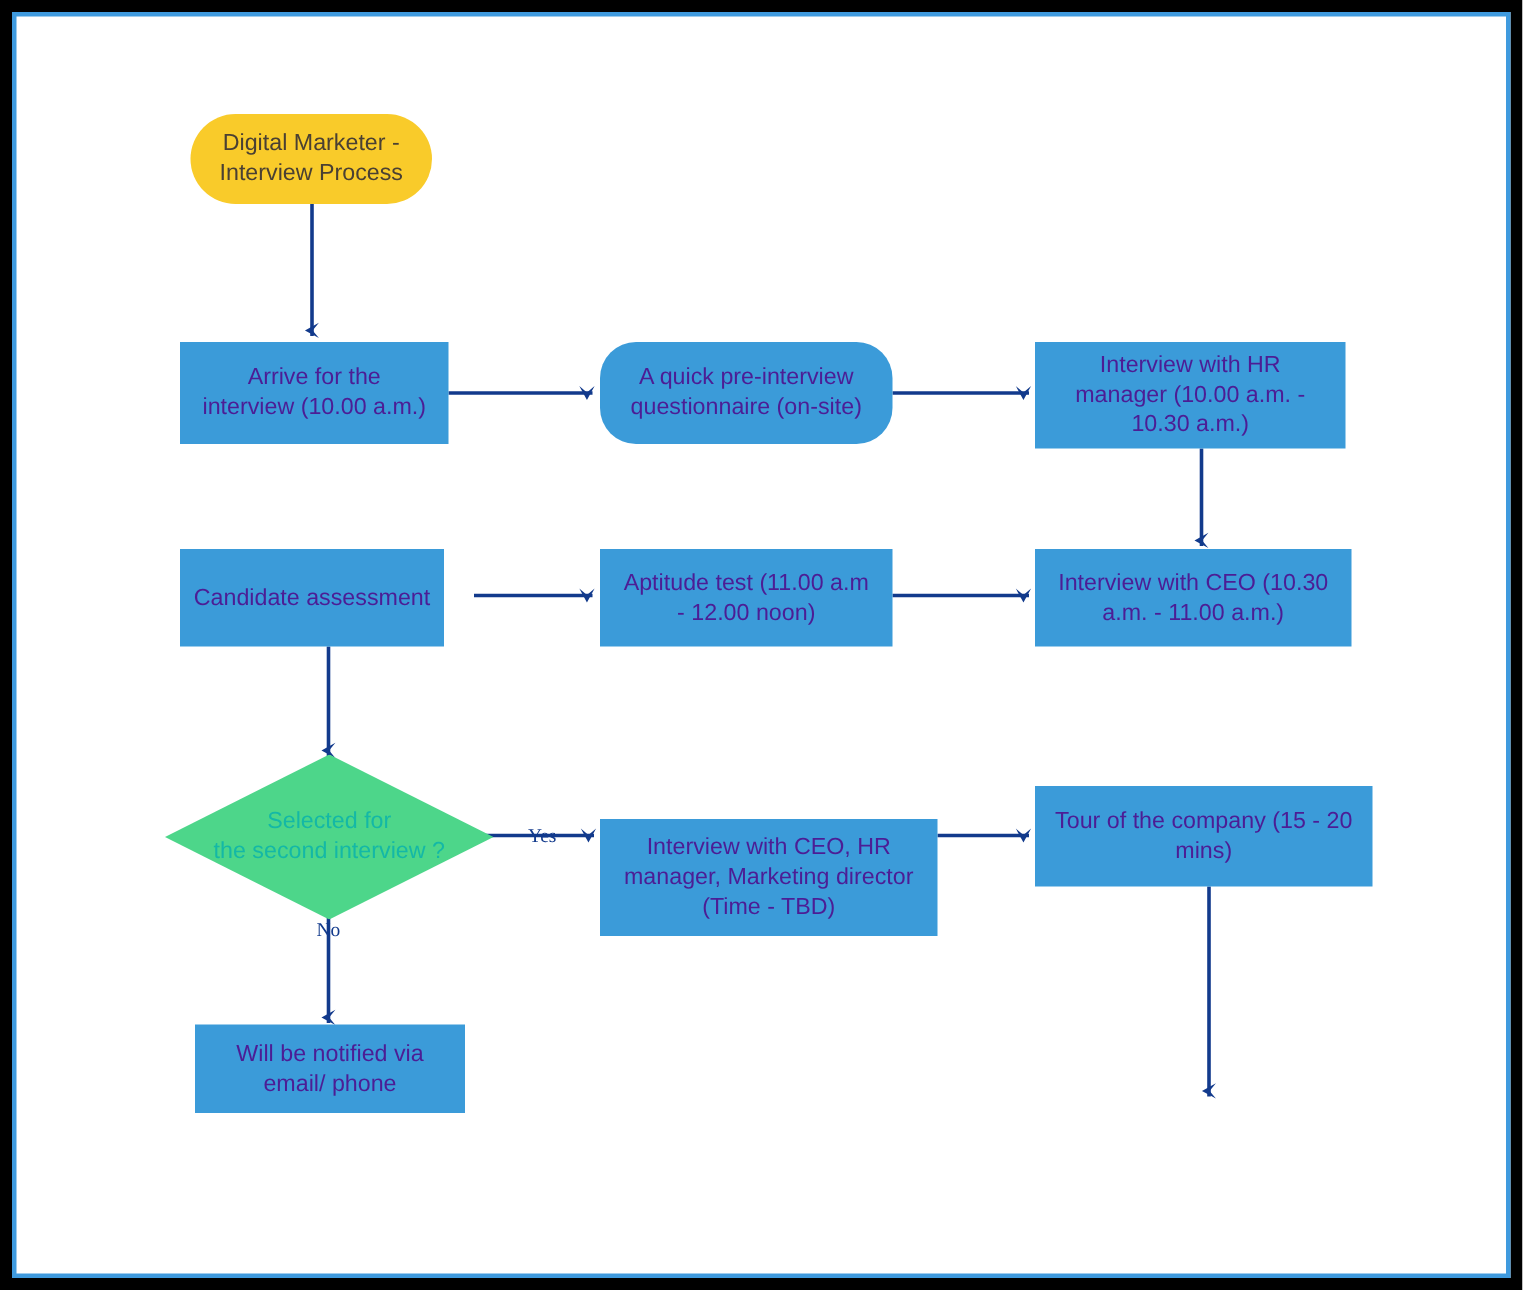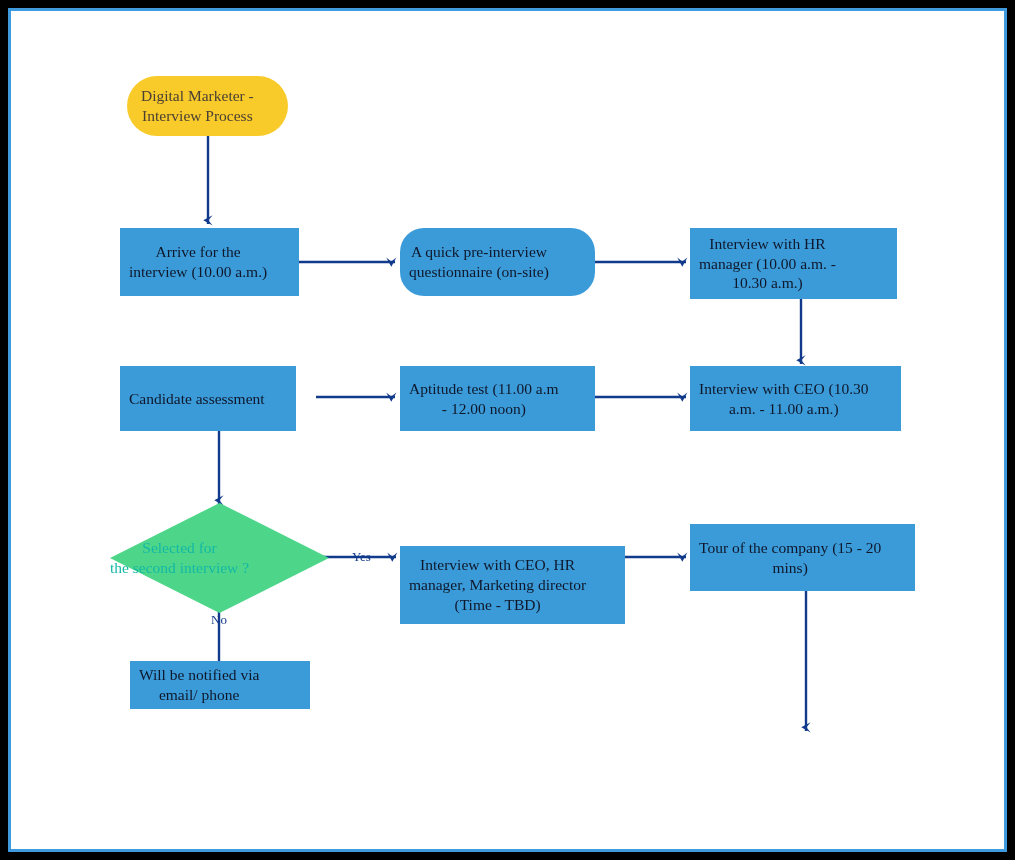--- a/index.html
+++ b/index.html
@@ -41,30 +41,30 @@
     top: 0;
     width: 1015px;
     height: 860px;
     pointer-events: none;
   }
 
   .node {
     position: absolute;
     display: flex;
     align-items: center;
+    justify-content: center;
     text-align: center;
     box-sizing: border-box;
     line-height: 1.28;
     white-space: pre-line;
-    font-family: Liberation Serif, serif;
   }
 
   .node-process {
     background: #3b9bd9;
-    color: #0f172a;
+    color: #4c1d95;
     font-size: 15.5px;
     padding: 4px 9px;
   }
 
   .node-terminator {
     background: #f9cb2a;
     color: #4a4033;
     font-size: 15.5px;
     border-radius: 40px;
     padding: 4px 14px;
@@ -182,21 +182,21 @@
       <span>Interview with CEO, HR
 manager, Marketing director
 (Time - TBD)</span>
     </div>
 
     <div class="node node-process" style="left:690px; top:524px; width:225px; height:67px;">
       <span>Tour of the company (15 - 20
 mins)</span>
     </div>
 
-    <div class="node node-process" style="left:130px; top:661px; width:180px; height:48px;">
+    <div class="node node-process" style="left:130px; top:683px; width:180px; height:59px;">
       <span>Will be notified via
 email/ phone</span>
     </div>
 
 
     <div class="edge-label" style="left:352px; top:549px;">Yes</div>
 
     <div class="edge-label" style="left:211px; top:612px;">No</div>
 
   </div>

